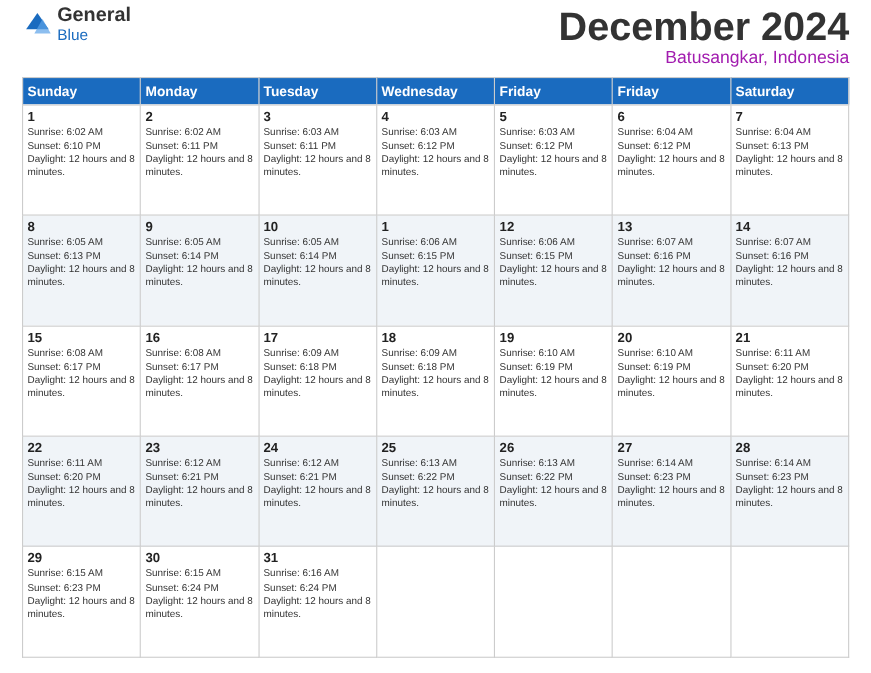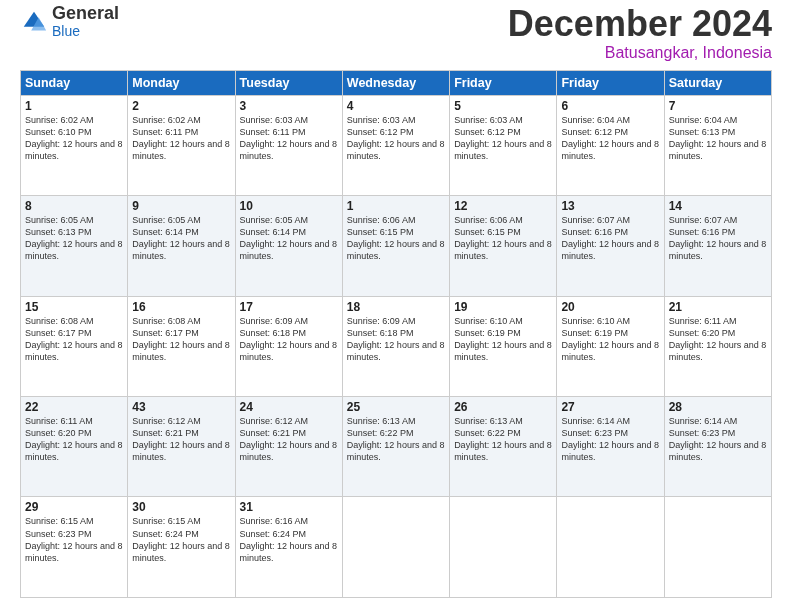--- a/index.html
+++ b/index.html
@@ -320,21 +320,21 @@
         <tr>
           <td>
         <span class="day-num">22</span>
         <div class="day-info">
           <span>Sunrise: 6:11 AM</span><br>
           <span>Sunset: 6:20 PM</span><br>
           <span>Daylight: 12 hours and 8 minutes.</span>
         </div>
       </td>
           <td>
-        <span class="day-num">43</span>
+        <span class="day-num">23</span>
         <div class="day-info">
           <span>Sunrise: 6:12 AM</span><br>
           <span>Sunset: 6:21 PM</span><br>
           <span>Daylight: 12 hours and 8 minutes.</span>
         </div>
       </td>
           <td>
         <span class="day-num">24</span>
         <div class="day-info">
           <span>Sunrise: 6:12 AM</span><br>

